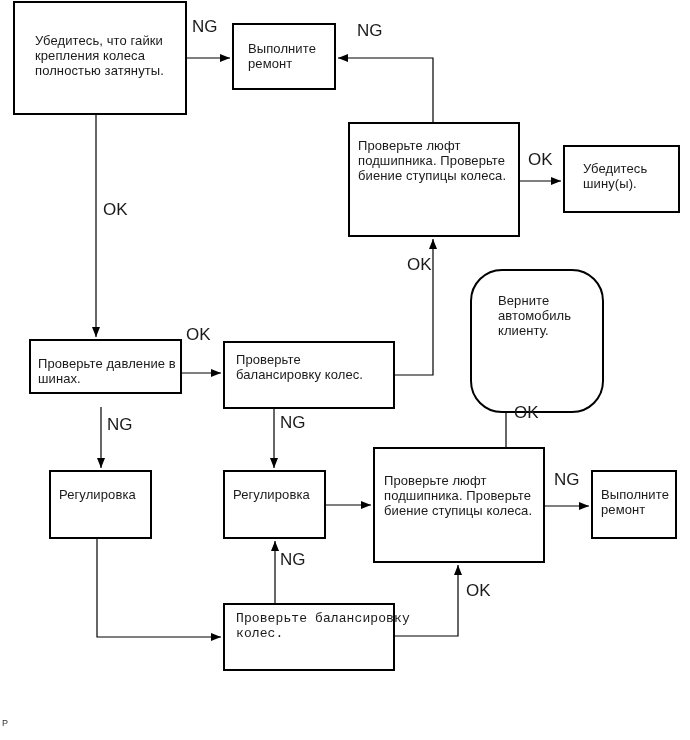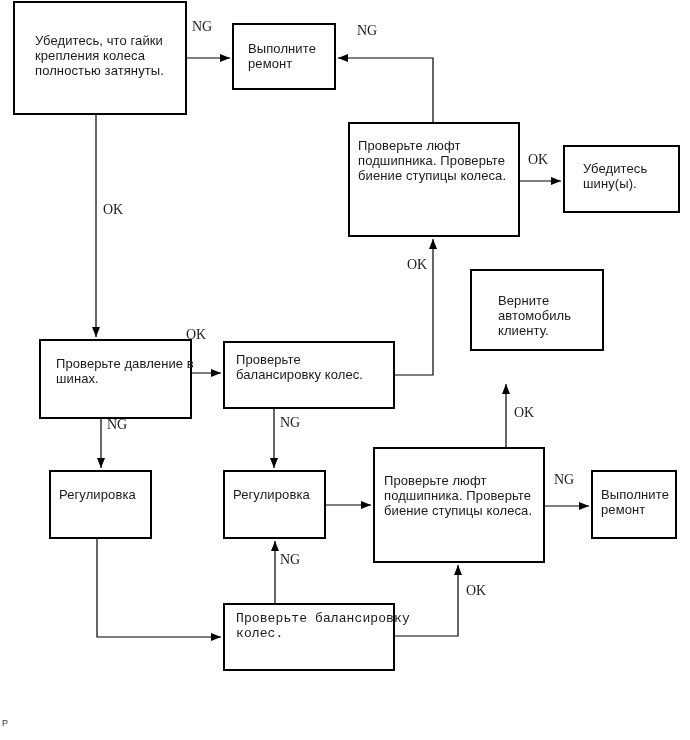--- a/index.html
+++ b/index.html
@@ -27,39 +27,38 @@
     box-sizing: border-box;
     border: 2px solid #000000;
     background: #ffffff;
     font-size: 13px;
     line-height: 15px;
     white-space: pre;
     letter-spacing: 0.1px;
   }
   .edge-label {
     position: absolute;
-    font-size: 14px;
+    font-size: 17px;
     line-height: 15px;
     white-space: nowrap;
-    font-family: Liberation Serif, serif;
   }
   .corner-text {
     position: absolute;
     left: 2px;
     top: 718px;
     font-size: 9px;
     color: #333333;
   }
   
   .n-verify        { left: 13px;  top: 1px;   width: 174px; height: 114px; padding: 30px 4px 0 20px; }
   .n-repair-top    { left: 232px; top: 23px;  width: 104px; height: 67px;  padding: 16px 4px 0 14px; }
   .n-bearing-top   { left: 348px; top: 122px; width: 172px; height: 115px; padding: 14px 4px 0 8px; }
   .n-replace-tire  { left: 563px; top: 145px; width: 117px; height: 68px;  padding: 14px 4px 0 18px; }
-  .n-return-car    { left: 470px; top: 269px; width: 134px; height: 82px; padding: 22px 4px 0 26px; }
-  .n-tire-pressure { left: 39px;  top: 339px; width: 153px; height: 80px;  padding: 15px 2px 0 15px; }
+  .n-return-car    { left: 470px; top: 269px; width: 134px; height: 144px; padding: 22px 4px 0 26px; border-radius: 32px; }
+  .n-tire-pressure { left: 29px;  top: 339px; width: 153px; height: 55px;  padding: 15px 2px 0 7px; }
   .n-balance-1     { left: 223px; top: 341px; width: 172px; height: 68px;  padding: 9px 4px 0 11px; }
   .n-adjust-1      { left: 49px;  top: 470px; width: 103px; height: 69px;  padding: 15px 4px 0 8px; }
   .n-adjust-2      { left: 223px; top: 470px; width: 103px; height: 69px;  padding: 15px 4px 0 8px; }
   .n-bearing-bot   { left: 373px; top: 447px; width: 172px; height: 116px; padding: 24px 4px 0 9px; }
   .n-repair-bot    { left: 591px; top: 470px; width: 86px;  height: 69px;  padding: 15px 4px 0 8px; }
   .n-balance-2     { left: 223px; top: 603px; width: 172px; height: 68px;  padding: 6px 2px 0 11px; font-family: Liberation Mono, monospace; }
   
   .l-ng1 { left: 192px; top: 19px; }
   .l-ng2 { left: 357px; top: 23px; }
   .l-ok1 { left: 103px; top: 202px; }

